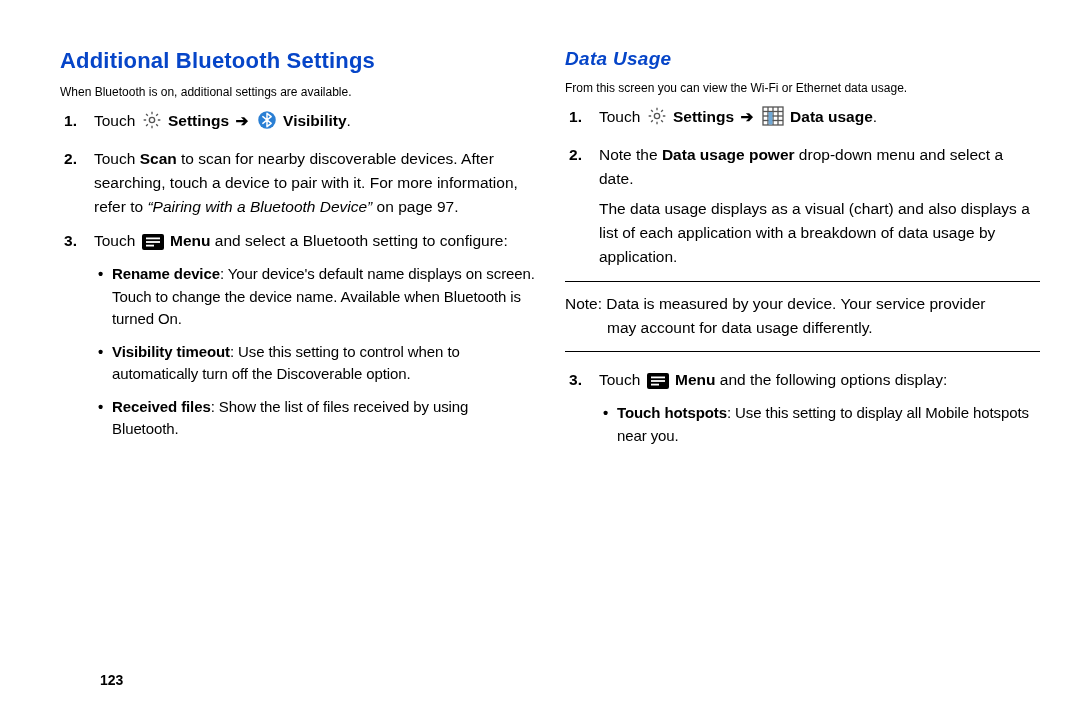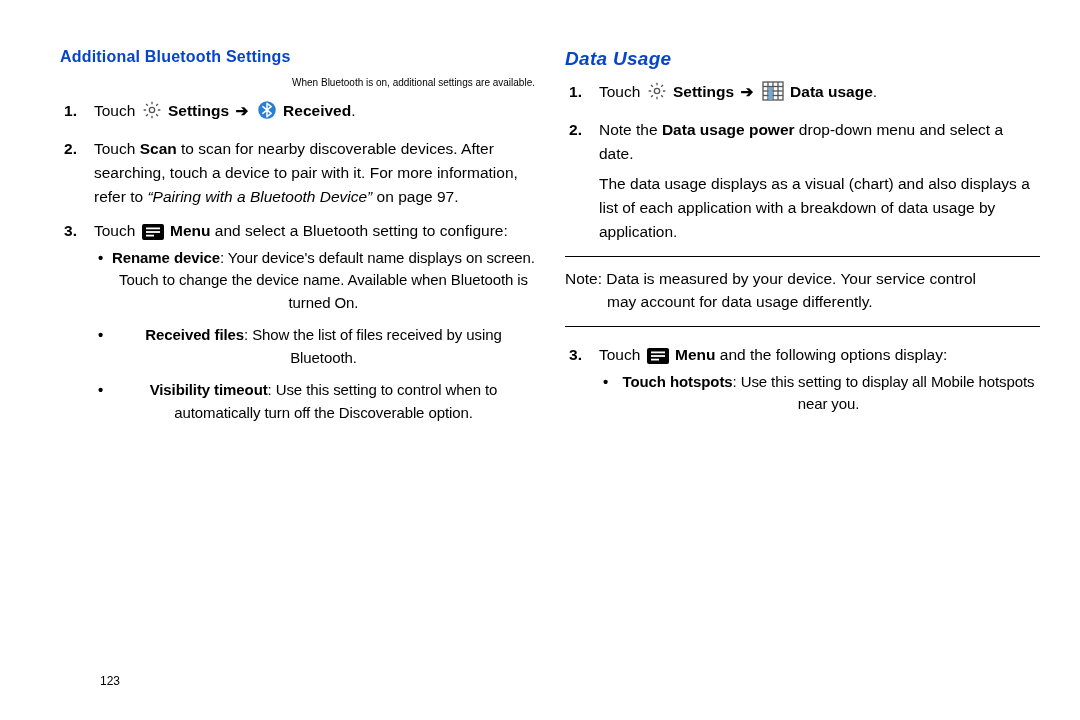--- a/index.html
+++ b/index.html
@@ -16,37 +16,36 @@
     padding: 48px 40px 30px 60px;
     gap: 30px;
   }
   .col {
     flex: 1;
     min-width: 0;
   }
   .heading-blue {
     color: #0645c8;
     font-weight: bold;
-    font-size: 16px;
+    font-size: 22px;
     margin-bottom: 10px;
     letter-spacing: 0.2px;
   }
   .heading-italic-blue {
     color: #0645c8;
     font-style: italic;
     font-weight: bold;
     font-size: 19px;
     margin-bottom: 10px;
     letter-spacing: 0.3px;
   }
   .intro {
-    font-size: 10px;
+    font-size: 12px;
     line-height: 1.45;
     margin-bottom: 8px;
-    text-align: right;
   }
   ol.steps {
     list-style: none;
     counter-reset: step;
     padding-left: 34px;
   }
   ol.steps > li {
     counter-increment: step;
     position: relative;
     font-size: 15.5px;
@@ -58,22 +57,21 @@
     position: absolute;
     left: -30px;
     font-weight: bold;
   }
   .bold { font-weight: bold; }
   .arrow { font-weight: bold; padding: 0 2px; }
   .ref-italic { font-style: italic; }
   ul.bullets {
     list-style: none;
     padding-left: 18px;
-    margin-top: 0;
-    text-align: center;
+    margin-top: 6px;
   }
   ul.bullets > li {
     position: relative;
     font-size: 15px;
     line-height: 1.5;
     margin-bottom: 10px;
     font-family: Arial, Helvetica, sans-serif;
     font-stretch: condensed;
     letter-spacing: -0.1px;
   }
@@ -95,21 +93,22 @@
   .note-label { font-weight: normal; }
   .icon {
     display: inline-block;
     vertical-align: -4px;
     margin: 0 2px;
   }
   .page-num {
     position: absolute;
     bottom: 32px;
     left: 100px;
-    font-size: 12px;
+    font-size: 14px;
+    font-weight: bold;
   }
   .condensed {
     font-family: "Arial Narrow", Arial, sans-serif;
     letter-spacing: -0.1px;
   }
 </style>
 </head>
 <body>
 
 <div class="page">
@@ -129,48 +128,49 @@
             </svg>
         </span>
         <span class="bold">Settings</span>
         <span class="arrow">➔</span>
         <span class="icon">
           <svg width="20" height="20" viewBox="0 0 24 24">
               <circle cx="12" cy="12" r="10.5" fill="#2a7fd4"></circle>
               <path d="M7 8l10 8-5 4V4l5 4-10 8" fill="none" stroke="#fff" stroke-width="1.8" stroke-linejoin="round" stroke-linecap="round"></path>
             </svg>
         </span>
-        <span class="bold">Received</span><span>.</span>
+        <span class="bold">Visibility</span><span>.</span>
       </li>
       <li>
         <span>Touch </span><span class="bold">Scan</span><span> to scan for nearby discoverable devices. After searching, touch a device to pair with it. For more information, refer to </span><span class="ref-italic">“Pairing with a Bluetooth Device”</span><span> on page 97.</span>
       </li>
       <li>
         <span>Touch </span>
         <span class="icon">
           <svg width="22" height="16" viewBox="0 0 22 16">
               <rect x="0" y="0" width="22" height="16" rx="2" fill="#000"></rect>
               <rect x="4" y="3.5" width="14" height="1.8" fill="#fff"></rect>
               <rect x="4" y="7.1" width="14" height="1.8" fill="#fff"></rect>
               <rect x="4" y="10.7" width="8" height="1.8" fill="#fff"></rect>
             </svg>
         </span>
         <span class="bold">Menu</span>
         <span> and select a Bluetooth setting to configure:</span>
         <ul class="bullets condensed">
           <li><span class="bold">Rename device</span><span>: Your device's default name displays on screen. Touch to change the device name. Available when Bluetooth is turned On.</span></li>
+          <li><span class="bold">Visibility timeout</span><span>: Use this setting to control when to automatically turn off the Discoverable option.</span></li>
           <li><span class="bold">Received files</span><span>: Show the list of files received by using Bluetooth.</span></li>
-          <li><span class="bold">Visibility timeout</span><span>: Use this setting to control when to automatically turn off the Discoverable option.</span></li>
         </ul>
       </li>
     </ol>
   </div>
 
   <div class="col">
     <div class="heading-italic-blue">Data Usage</div>
+    <div class="intro">From this screen you can view the Wi-Fi or Ethernet data usage.</div>
     <ol class="steps">
       <li>
         <span>Touch </span>
         <span class="icon">
           <svg width="20" height="20" viewBox="0 0 24 24">
               <g fill="none" stroke="#555" stroke-width="1.6">
                 <circle cx="12" cy="12" r="3.2"></circle>
                 <path d="M12 2v3M12 19v3M2 12h3M19 12h3M4.9 4.9l2.1 2.1M17 17l2.1 2.1M19.1 4.9 17 7M7 17l-2.1 2.1"></path>
               </g>
             </svg>
@@ -194,21 +194,21 @@
         <span class="bold">Data usage</span><span>.</span>
       </li>
       <li>
         <span>Note the </span><span class="bold">Data usage power</span><span> drop-down menu and select a date.</span>
         <div style="height:6px"></div>
         <span>The data usage displays as a visual (chart) and also displays a list of each application with a breakdown of data usage by application.</span>
       </li>
     </ol>
 
     <div class="note-block">
-      <span class="note-label">Note: </span><span>Data is measured by your device. Your service control</span>
+      <span class="note-label">Note: </span><span>Data is measured by your device. Your service provider</span>
       <span class="note-body">may account for data usage differently.</span>
     </div>
 
     <ol class="steps" start="3" style="counter-reset: step 2;">
       <li>
         <span>Touch </span>
         <span class="icon">
           <svg width="22" height="16" viewBox="0 0 22 16">
               <rect x="0" y="0" width="22" height="16" rx="2" fill="#000"></rect>
               <rect x="4" y="3.5" width="14" height="1.8" fill="#fff"></rect>

